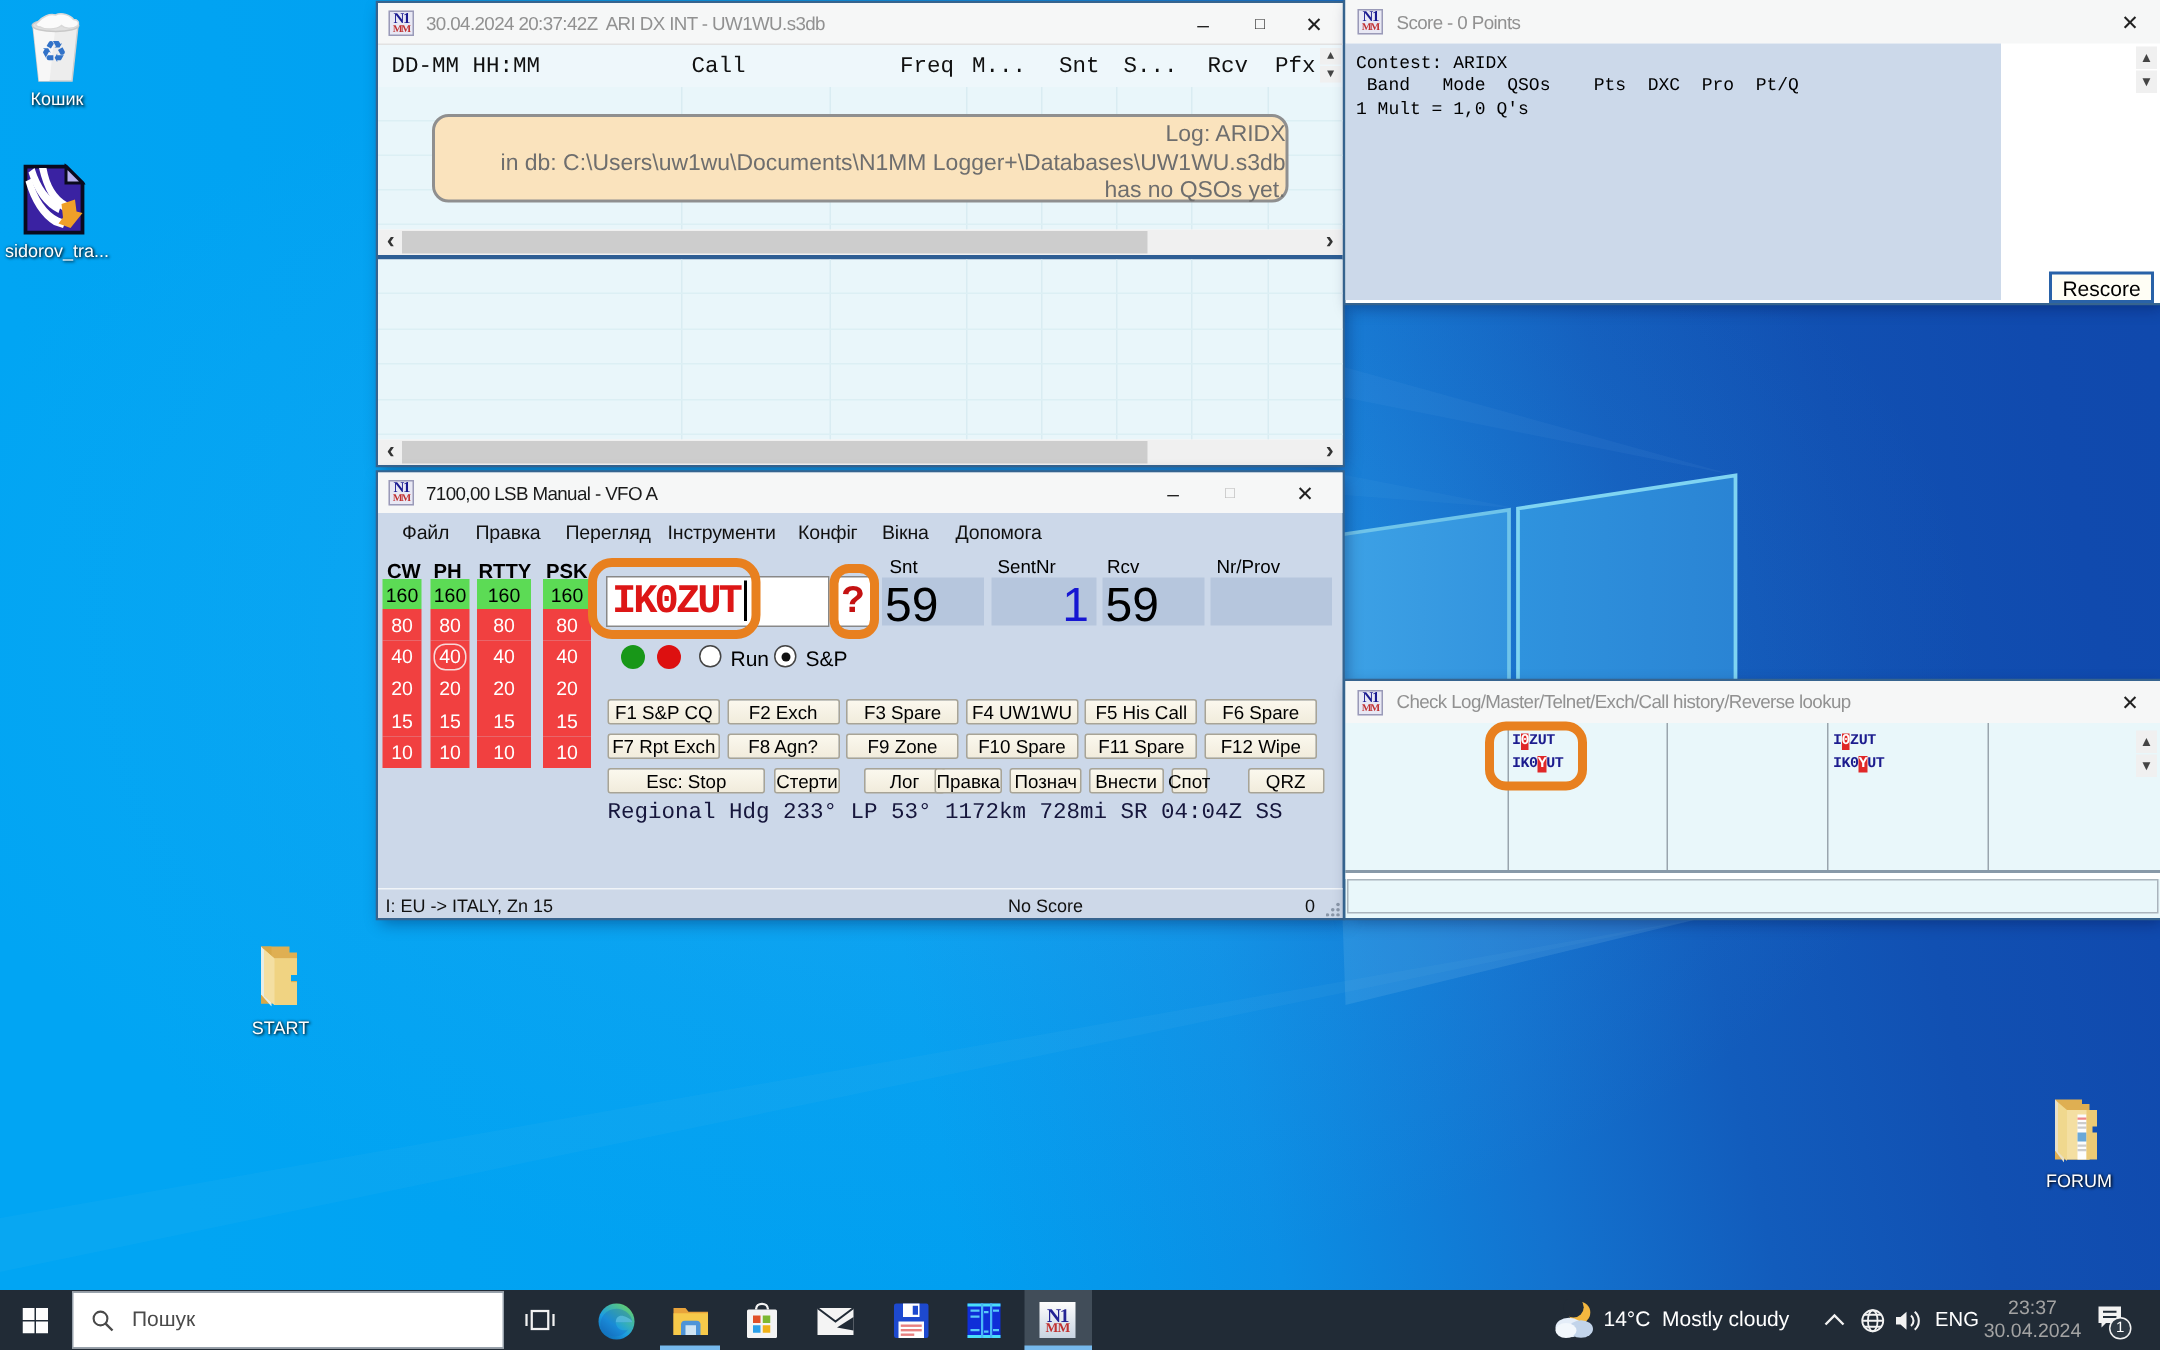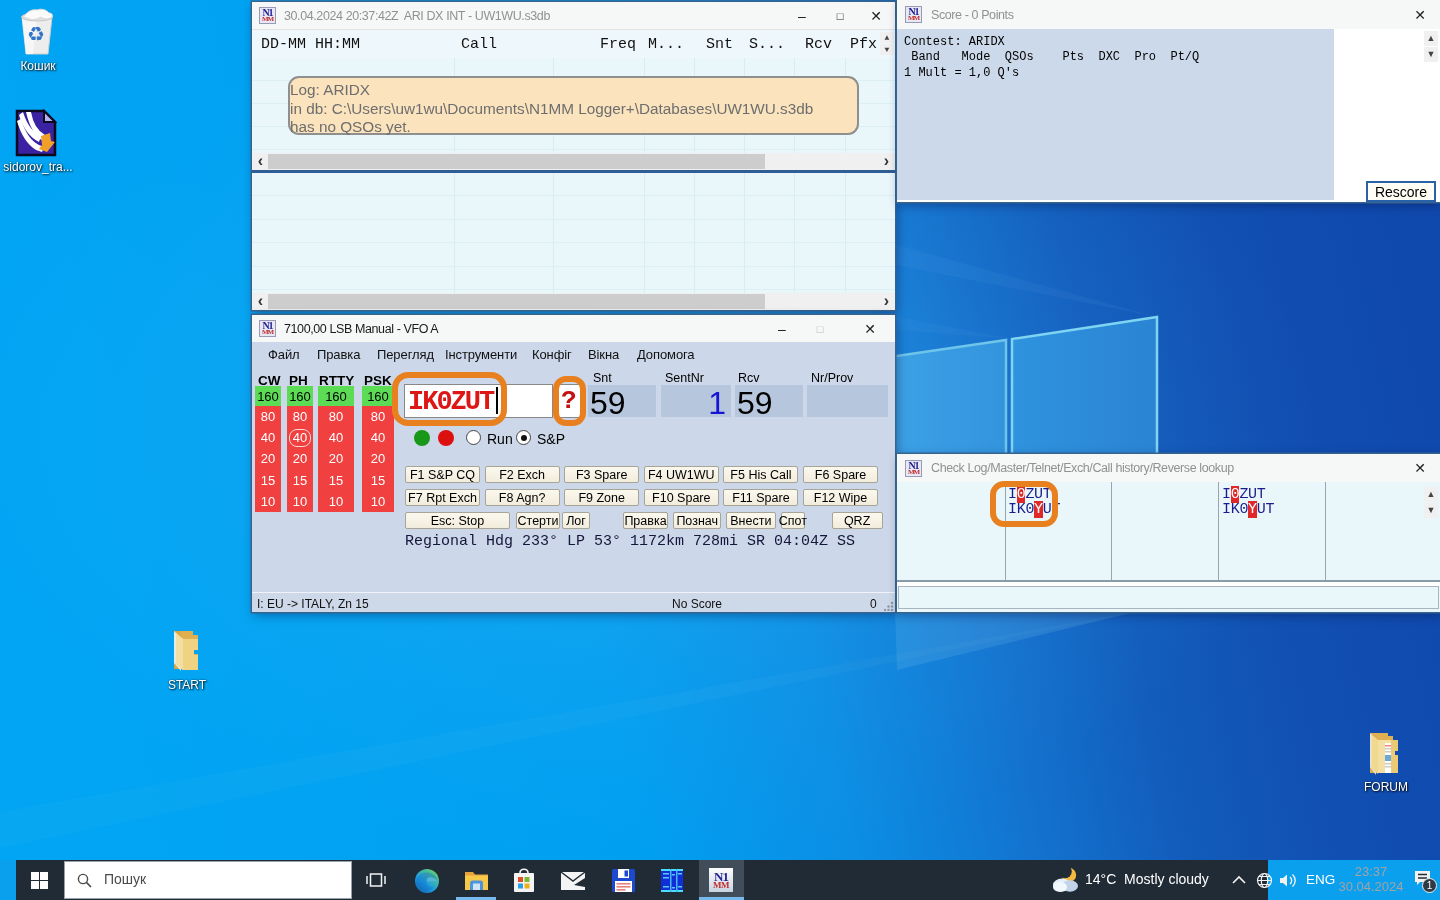--- a/index.html
+++ b/index.html
@@ -17,21 +17,21 @@
 
 .dlabel{position:absolute;color:#fff;font-size:12px;text-align:center;text-shadow:1px 1px 2px rgba(0,0,0,.85),0 0 2px rgba(0,0,0,.6);white-space:nowrap}
 
 .hsb{position:absolute;background:#f0f0f0;height:17px}
 .hsb .thumb{position:absolute;top:1px;height:15px;background:#cdcdcd}
 .hsb .ar{position:absolute;top:0;width:17px;height:17px;color:#333;font-size:16px;font-weight:bold;display:flex;align-items:center;justify-content:center;padding-bottom:2px}
 .orect{position:absolute;border:6px solid #e8801f;border-radius:16px}
 .bcell{height:21.2px;display:flex;align-items:center;justify-content:center;color:#fff;font-size:13px;background:#f14040}
 .bgreen{height:20px;background:#5cdb55;color:#000}
 .fk{height:17px;background:linear-gradient(#fbf8ee,#f1ecdc);border:1px solid #a8a496;border-radius:2px;font-size:12.5px;display:flex;align-items:center;justify-content:center;white-space:nowrap}
-.chk{font-size:15px;font-weight:normal;color:#1c1c8e;line-height:15px;letter-spacing:-0.3px}
+.chk{font-size:10px;font-weight:bold;color:#1c1c8e;line-height:15px;letter-spacing:-0.3px}
 .chk .hl{background:#e02828;color:#fff}
 
 </style></head>
 <body>
 <svg class="abs" id="wall" width="1440" height="860" style="left:0;top:0">
 <defs>
 <linearGradient id="bg1" gradientUnits="userSpaceOnUse" x1="0" y1="172" x2="1440" y2="-116">
 <stop offset="0%" stop-color="#01a5f3"></stop>
         <stop offset="34%" stop-color="#019ff0"></stop>
 <stop offset="48%" stop-color="#0b8ee4"></stop>
@@ -138,21 +138,21 @@
       <i class="abs" style="left:391.5px;top:0;width:1px;height:95px;background:#d9ecf2"></i>
       <i class="abs" style="left:441.9px;top:0;width:1px;height:95px;background:#d9ecf2"></i>
       <i class="abs" style="left:491.9px;top:0;width:1px;height:95px;background:#d9ecf2"></i>
       <i class="abs" style="left:542.3px;top:0;width:1px;height:95px;background:#d9ecf2"></i>
       <i class="abs" style="left:593.1px;top:0;width:1px;height:95px;background:#d9ecf2"></i>
       <i class="abs" style="left:0;top:22px;width:643px;height:1px;background:#dceff4"></i>
       <i class="abs" style="left:0;top:45px;width:643px;height:1px;background:#dceff4"></i>
       <i class="abs" style="left:0;top:68px;width:643px;height:1px;background:#dceff4"></i>
       <i class="abs" style="left:0;top:91px;width:643px;height:1px;background:#dceff4"></i>
     </div>
- <div class="abs" style="left:36px;top:74px;width:571px;height:59px;background:#fae3bd;border:2px solid #8f8f8f;border-radius:11px;color:#6e6e6e;font-size:15.3px;text-align:left;padding-top:3px;line-height:18.5px">Log: ARIDX<br>in db: C:\Users\uw1wu\Documents\N1MM Logger+\Databases\UW1WU.s3db<br>has no QSOs yet.</div>
+ <div class="abs" style="left:36px;top:74px;width:571px;height:59px;background:#fae3bd;border:2px solid #8f8f8f;border-radius:11px;color:#6e6e6e;font-size:15.3px;text-align:right;padding-top:3px;line-height:18.5px">Log: ARIDX<br>in db: C:\Users\uw1wu\Documents\N1MM Logger+\Databases\UW1WU.s3db<br>has no QSOs yet.</div>
  <div class="hsb" style="left:0;top:151px;width:643px">
   <div class="ar" style="left:0">‹</div>
       <div class="ar" style="right:0">›</div>
   <div class="thumb" style="left:16px;width:497px"></div>
  </div>
  <div class="abs" style="left:0;top:168px;width:643px;height:3px;background:#2e5e94"></div>
  <div class="abs" style="left:0;top:171px;width:643px;height:120px;background:#e9f6fa">
       <i class="abs" style="left:201.6px;top:0;width:1px;height:120px;background:#d9ecf2"></i>
       <i class="abs" style="left:300.6px;top:0;width:1px;height:120px;background:#d9ecf2"></i>
       <i class="abs" style="left:391.5px;top:0;width:1px;height:120px;background:#d9ecf2"></i>
@@ -285,21 +285,21 @@
   <div class="abs fk" style="left:471.4px;top:98px;width:75px">F5 His Call</div>
   <div class="abs fk" style="left:551px;top:98px;width:75px">F6 Spare</div>
   <div class="abs fk" style="left:153px;top:121px;width:75px">F7 Rpt Exch</div>
   <div class="abs fk" style="left:232.6px;top:121px;width:75px">F8 Agn?</div>
   <div class="abs fk" style="left:312.2px;top:121px;width:75px">F9 Zone</div>
   <div class="abs fk" style="left:391.8px;top:121px;width:75px">F10 Spare</div>
   <div class="abs fk" style="left:471.4px;top:121px;width:75px">F11 Spare</div>
   <div class="abs fk" style="left:551px;top:121px;width:75px">F12 Wipe</div>
   <div class="abs fk" style="left:153px;top:144px;width:105px">Esc: Stop</div>
   <div class="abs fk" style="left:264px;top:144px;width:44px">Стерти</div>
-  <div class="abs fk" style="left:310px;top:144px;width:28px">Лог</div>
+  <div class="abs fk" style="left:324px;top:144px;width:54px">Лог</div>
   <div class="abs fk" style="left:371px;top:144px;width:45px">Правка</div>
   <div class="abs fk" style="left:421.2px;top:144px;width:48px">Познач</div>
   <div class="abs fk" style="left:473.8px;top:144px;width:50px">Внести</div>
   <div class="abs fk" style="left:528.8px;top:144px;width:24px">Спот</div>
   <div class="abs fk" style="left:579.6px;top:144px;width:51px">QRZ</div>
   <div class="abs mono" style="left:153px;top:165px;font-size:15px;color:#16163c">Regional Hdg 233° LP 53° 1172km 728mi SR 04:04Z SS</div>
  </div>
  <div class="abs" style="left:0;top:277px;width:643px;height:20px;background:#cdd8e8;border-top:1px solid #f0f4f8;font-size:12px;color:#111">
   <span class="abs" style="left:5px;top:4px">I: EU -&gt; ITALY, Zn 15</span>
   <span class="abs" style="left:420px;top:4px">No Score</span>
@@ -335,21 +335,21 @@
   <div class="abs mono chk" style="left:325px;top:5px">I<span class="hl">0</span>ZUT<br>IK0<span class="hl">Y</span>UT</div>
   <div class="orect" style="left:93px;top:-1px;width:68px;height:46px;border-radius:14px"></div>
  </div>
  <div class="abs" style="right:2px;top:33px;width:14px;height:15px;background:#f0f0f0;color:#444;font-size:9px;text-align:center;line-height:15px">▲</div>
  <div class="abs" style="right:2px;top:49px;width:14px;height:15px;background:#f0f0f0;color:#444;font-size:9px;text-align:center;line-height:15px">▼</div>
  <div class="abs" style="left:0;top:126px;width:543px;height:2px;background:#8899a8"></div>
  <div class="abs" style="left:0;top:128px;width:543px;height:4px;background:#fff"></div>
  <div class="abs" style="left:1px;top:132px;width:541px;height:23px;background:#e9f7fa;border:1px solid #aab4bc"></div>
 </div>
 
-<div class="abs" id="taskbar" style="left:16px;top:860px;width:1252px;height:40px;background:#212b36">
+<div class="abs" id="taskbar" style="left:0;top:860px;width:1440px;height:40px;background:#212b36">
  <svg class="abs" width="17" height="17" style="left:15px;top:12px">
       <g fill="#fdfdfd">
         <rect x="0" y="0" width="8" height="8"></rect>
         <rect x="9" y="0" width="8" height="8"></rect>
         <rect x="0" y="9" width="8" height="8"></rect>
         <rect x="9" y="9" width="8" height="8"></rect>
       </g>
     </svg>
  <div class="abs" style="left:48px;top:1px;width:288px;height:38px;background:#fff;border:1px solid #98a2ac"></div>
  <svg class="abs" width="15" height="15" style="left:61px;top:13px" viewBox="0 0 15 15">

